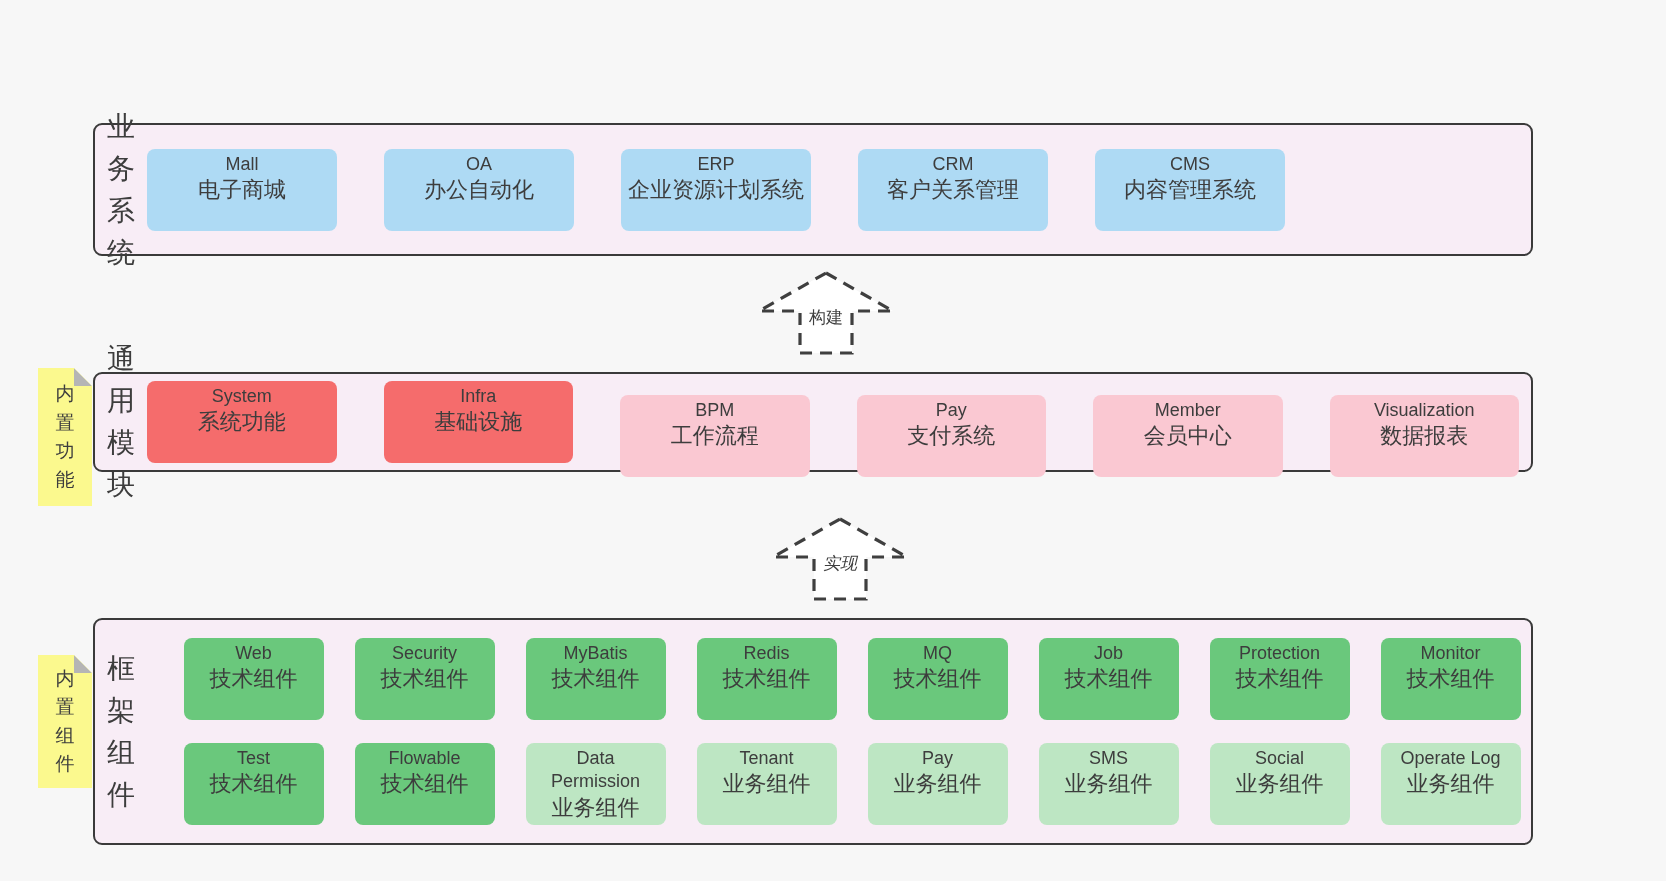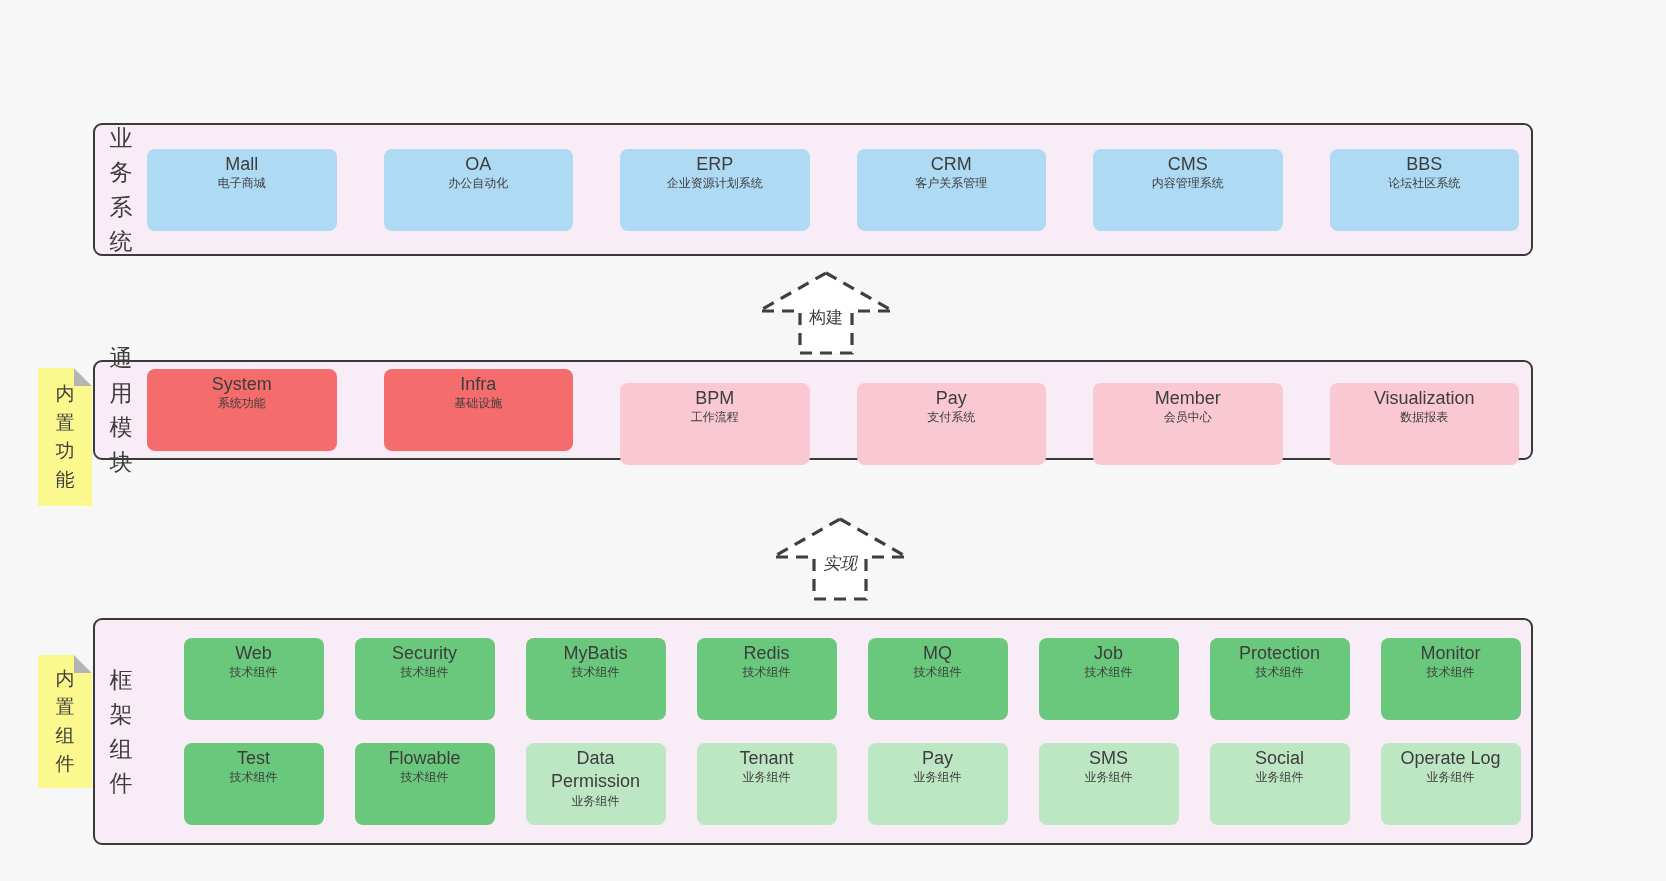--- a/index.html
+++ b/index.html
@@ -16,36 +16,36 @@
 
   .band {
     position:absolute; left:93px; width:1440px;
     background:var(--band-bg); border:2px solid var(--band-border); border-radius:9px;
   }
   .side-label {
     position:absolute; left:0; top:0; bottom:0; width:52px;
     display:flex; align-items:center; justify-content:center;
   }
   .side-label .vtext {
-    width:1.15em; font-size:23px; line-height:1.5; text-align:center;
+    width:1.15em; font-size:28px; line-height:1.5; text-align:center;
     word-break:break-all; color:var(--text);
   }
   .boxes {
     position:absolute; left:52px; right:12px; top:0; bottom:0;
     display:flex; align-items:center; gap:47px;
   }
   .boxes.grid8 { flex-direction:column; justify-content:center; row-gap:23px; }
   .box-row { display:flex; gap:31px;margin-left:38px; }
   .box {
     height:82px; border-radius:8px; display:flex; flex-direction:column;
     align-items:center; justify-content:flex-start; text-align:center; padding:4px 6px;
   }
   .w-lg { width:190px; } .w-sm { width:140px; }
   .box .box-name { font-size:18px; line-height:1.3; }
-  .box .box-desc { font-size:12px; line-height:1.3; }
+  .box .box-desc { font-size:22px; line-height:1.3; }
   .box.blue { background:var(--blue); }
   .box.red { background:var(--red); }
   .box.pink { background:var(--pink);margin-top:28px; }
   .box.green { background:var(--green); }
   .box.green-light { background:var(--green-light); }
 
   .note {
     position:absolute; left:38px; width:54px; background:var(--note-yellow);
     clip-path:polygon(0 0, calc(100% - 18px) 0, 100% 18px, 100% 100%, 0 100%);
     display:flex; align-items:center; justify-content:center;
@@ -91,35 +91,31 @@
         <div class="box-desc">企业资源计划系统</div>
       </div>
       <div class="box blue w-lg">
         <div class="box-name">CRM</div>
         <div class="box-desc">客户关系管理</div>
       </div>
       <div class="box blue w-lg">
         <div class="box-name">CMS</div>
         <div class="box-desc">内容管理系统</div>
       </div>
-      <div class="box blue w-lg">
-        <div class="box-name">BBS</div>
-        <div class="box-desc">论坛社区系统</div>
-      </div>
     </div>
   </section>
 
   <div class="arrow" style="left:756px;top:270px;">
     <svg width="140" height="86" viewBox="0 0 140 86">
       <path d="M70 3 L137 41 L96 41 L96 83 L44 83 L44 41 L3 41 Z"></path>
     </svg>
     <span class="arrow-label">构建</span>
   </div>
 
-  <section class="band" style="top:360px;height:100px;">
+  <section class="band" style="top:372px;height:100px;">
     <div class="side-label">
       <div class="vtext">通用模块</div>
     </div>
     <div class="boxes">
       <div class="box red w-lg">
         <div class="box-name">System</div>
         <div class="box-desc">系统功能</div>
       </div>
       <div class="box red w-lg">
         <div class="box-name">Infra</div>

